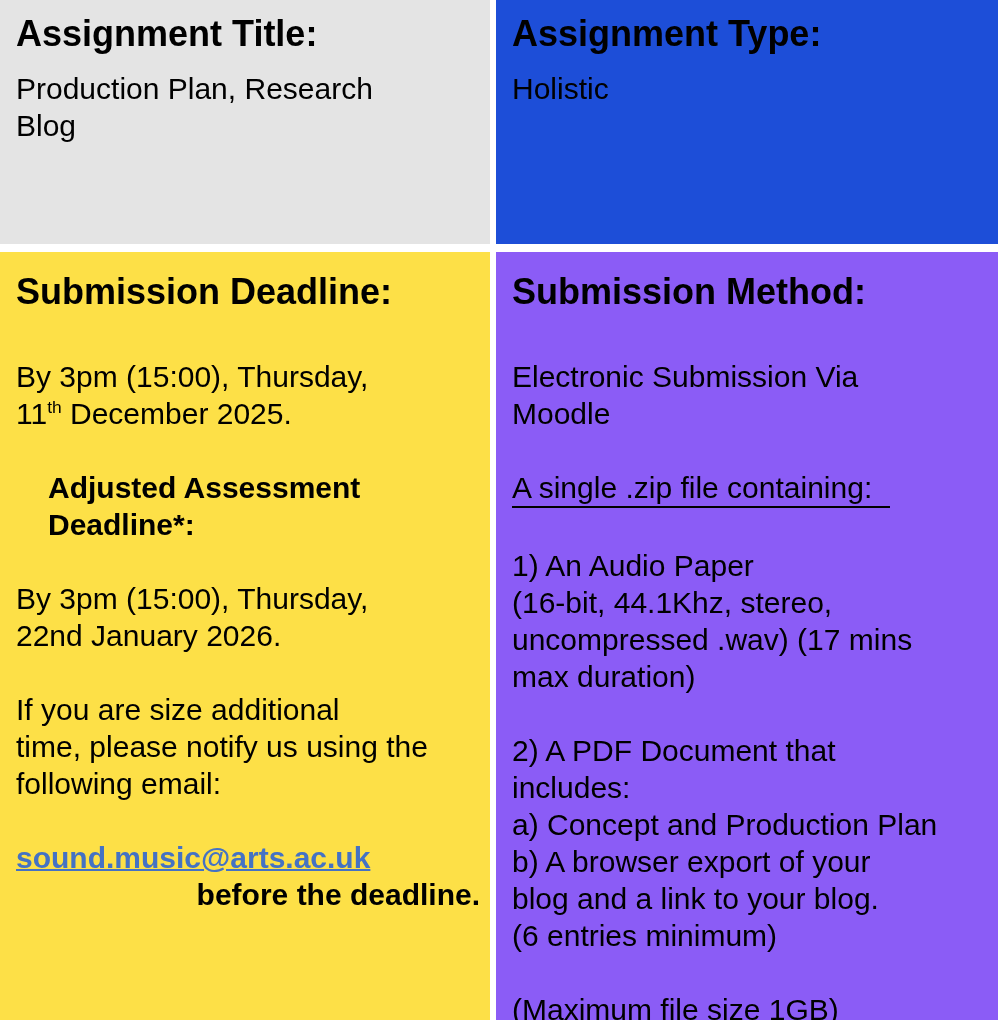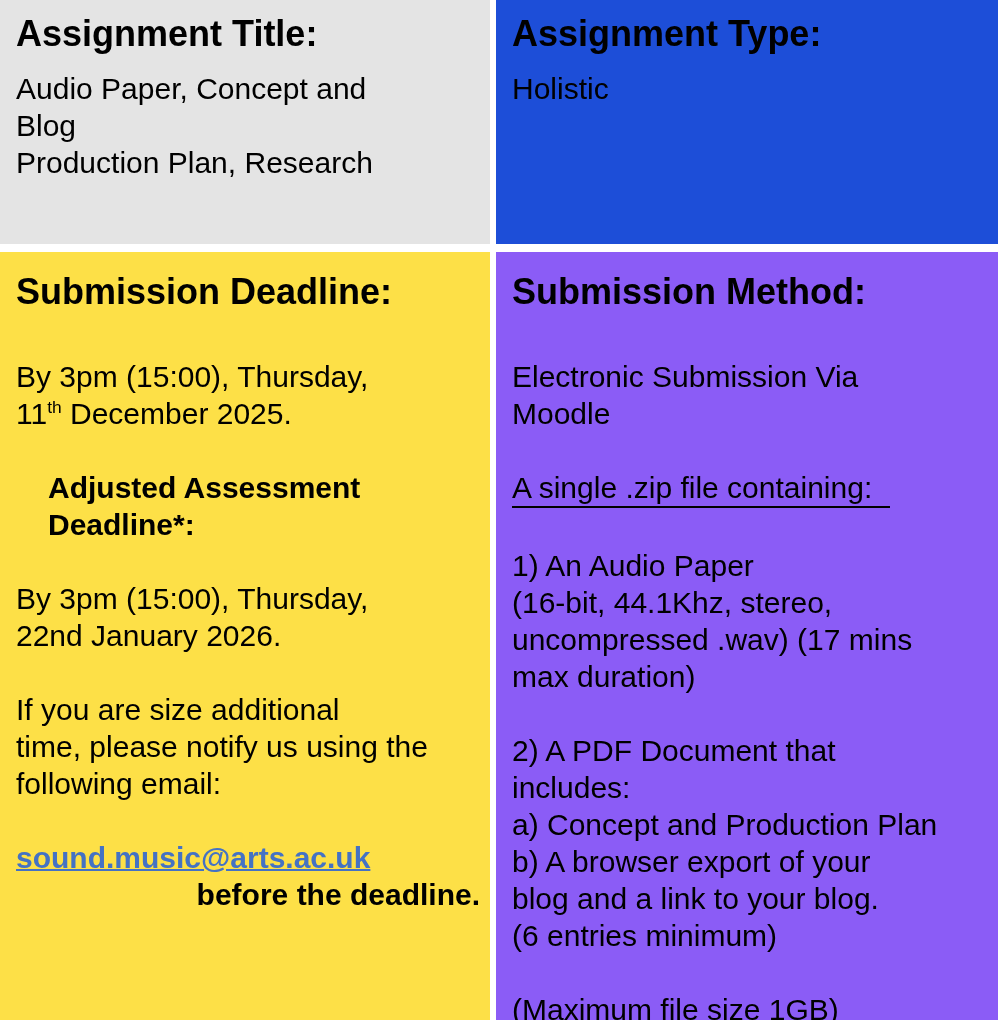--- a/index.html
+++ b/index.html
@@ -63,23 +63,22 @@
   }
 </style>
 </head>
 <body>
 
 <div class="table-grid">
 
   <div class="cell" style="background: rgb(228, 228, 228);">
     <h2>Assignment Title:</h2>
     <div class="para">
-      <div class="ln">Audio Paper, Concept and</div>
+      <div class="ln">Production Plan, Research</div>
       <div class="ln">Blog</div>
-      <div class="ln">Production Plan, Research</div>
     </div>
   </div>
 
   <div class="cell" style="background: #1d4ed8;">
     <h2>Assignment Type:</h2>
     <div class="para">
       <div class="ln">Holistic</div>
     </div>
   </div>
 

